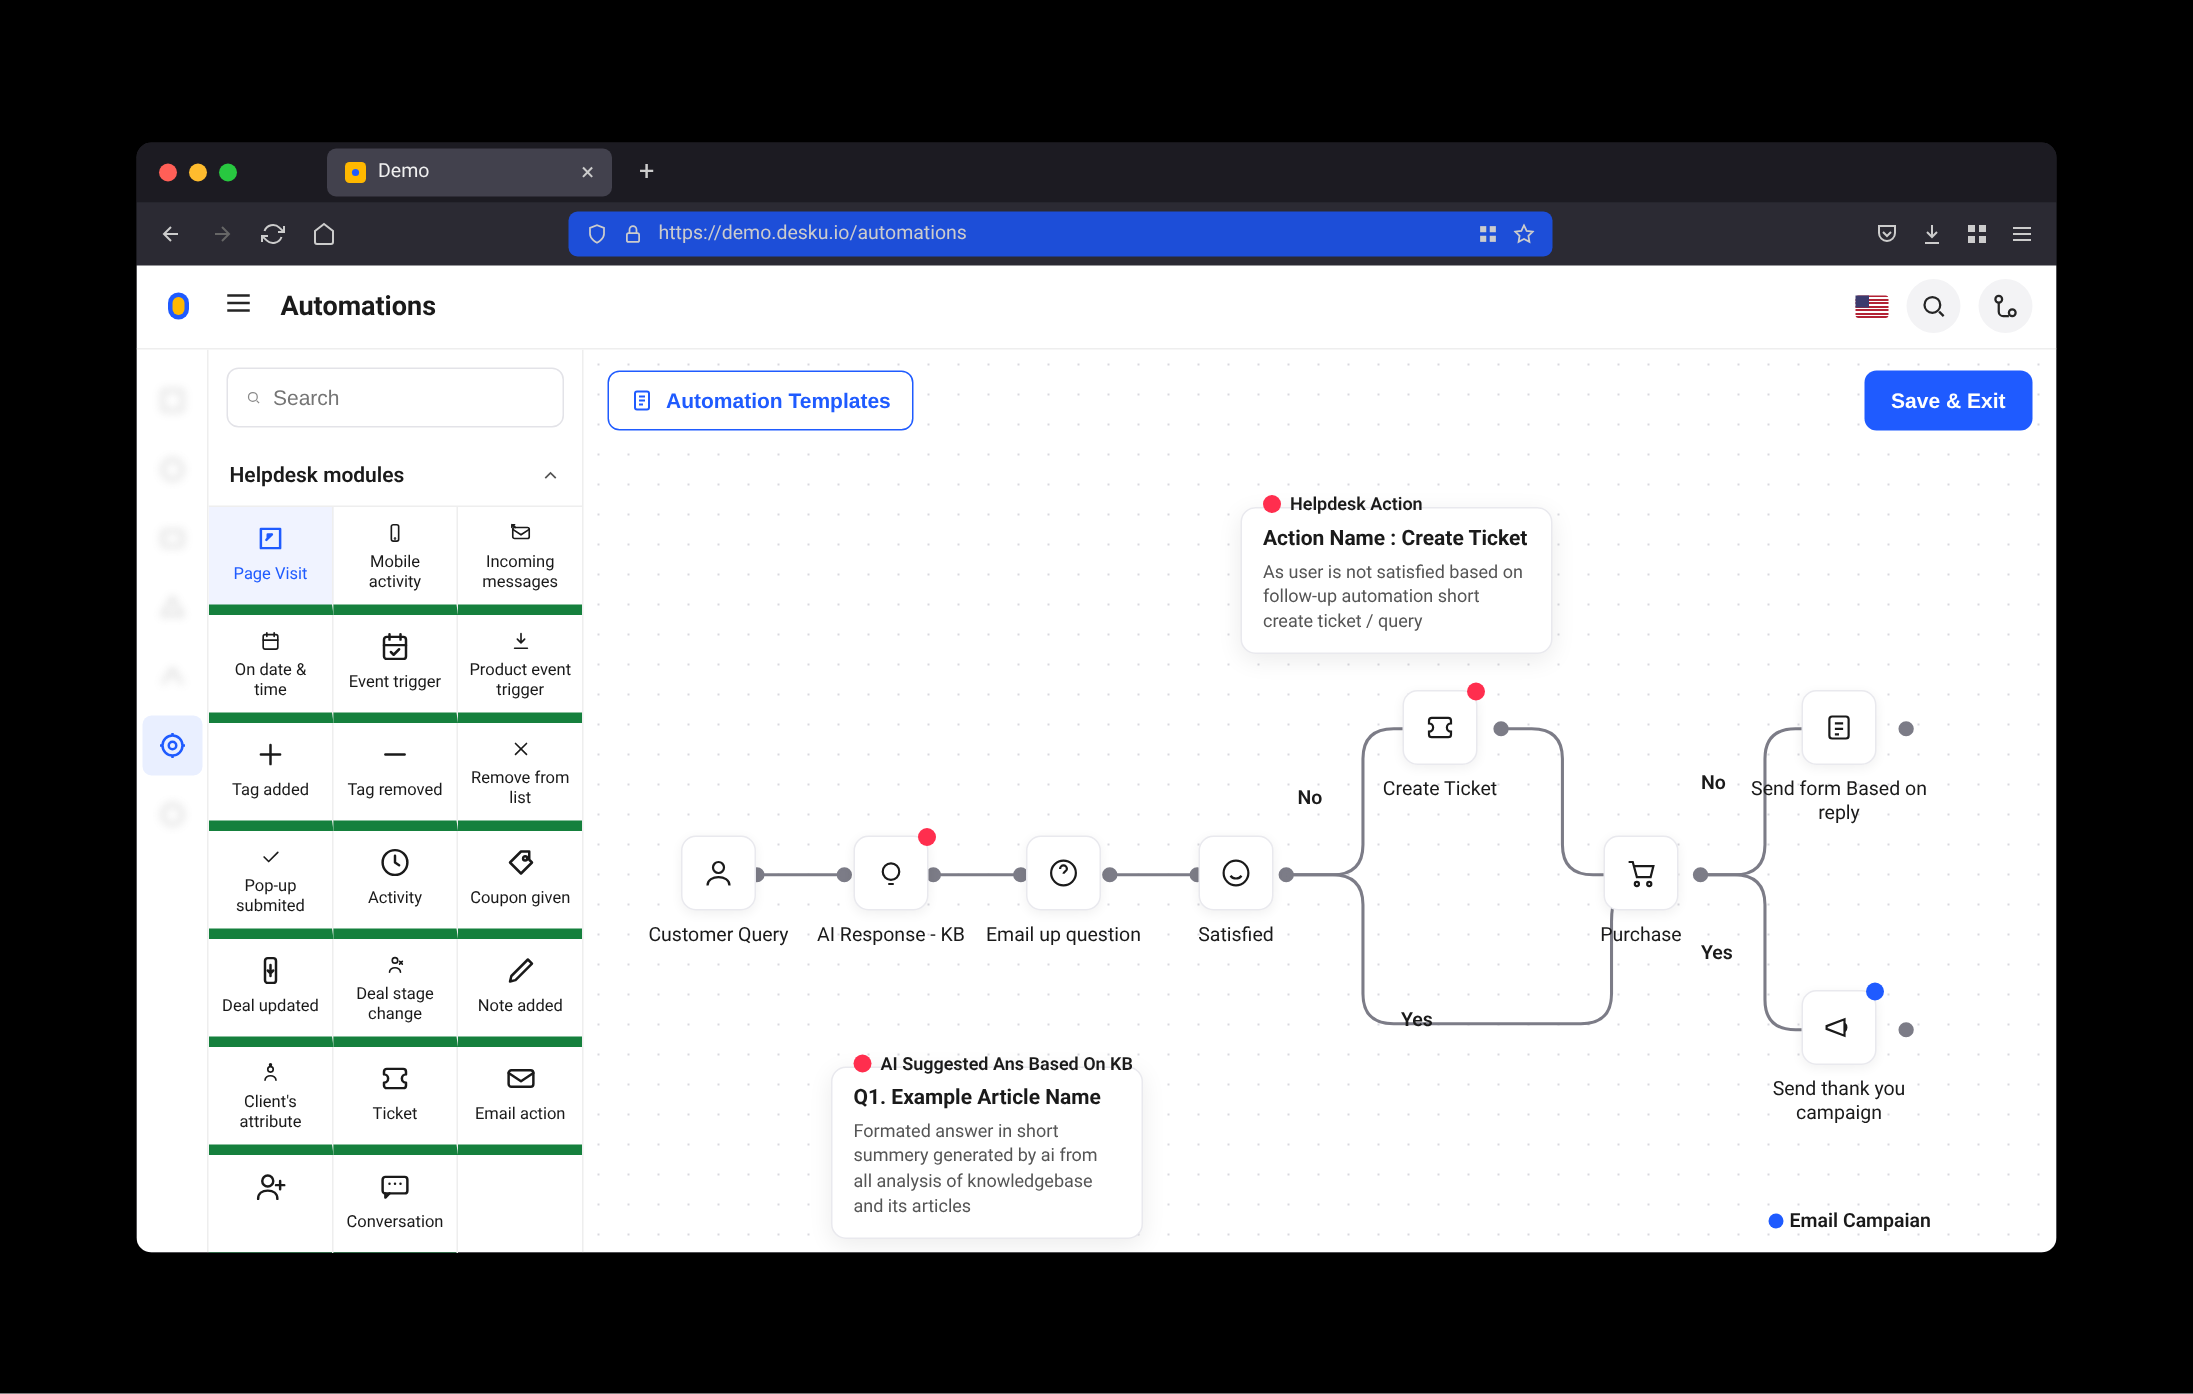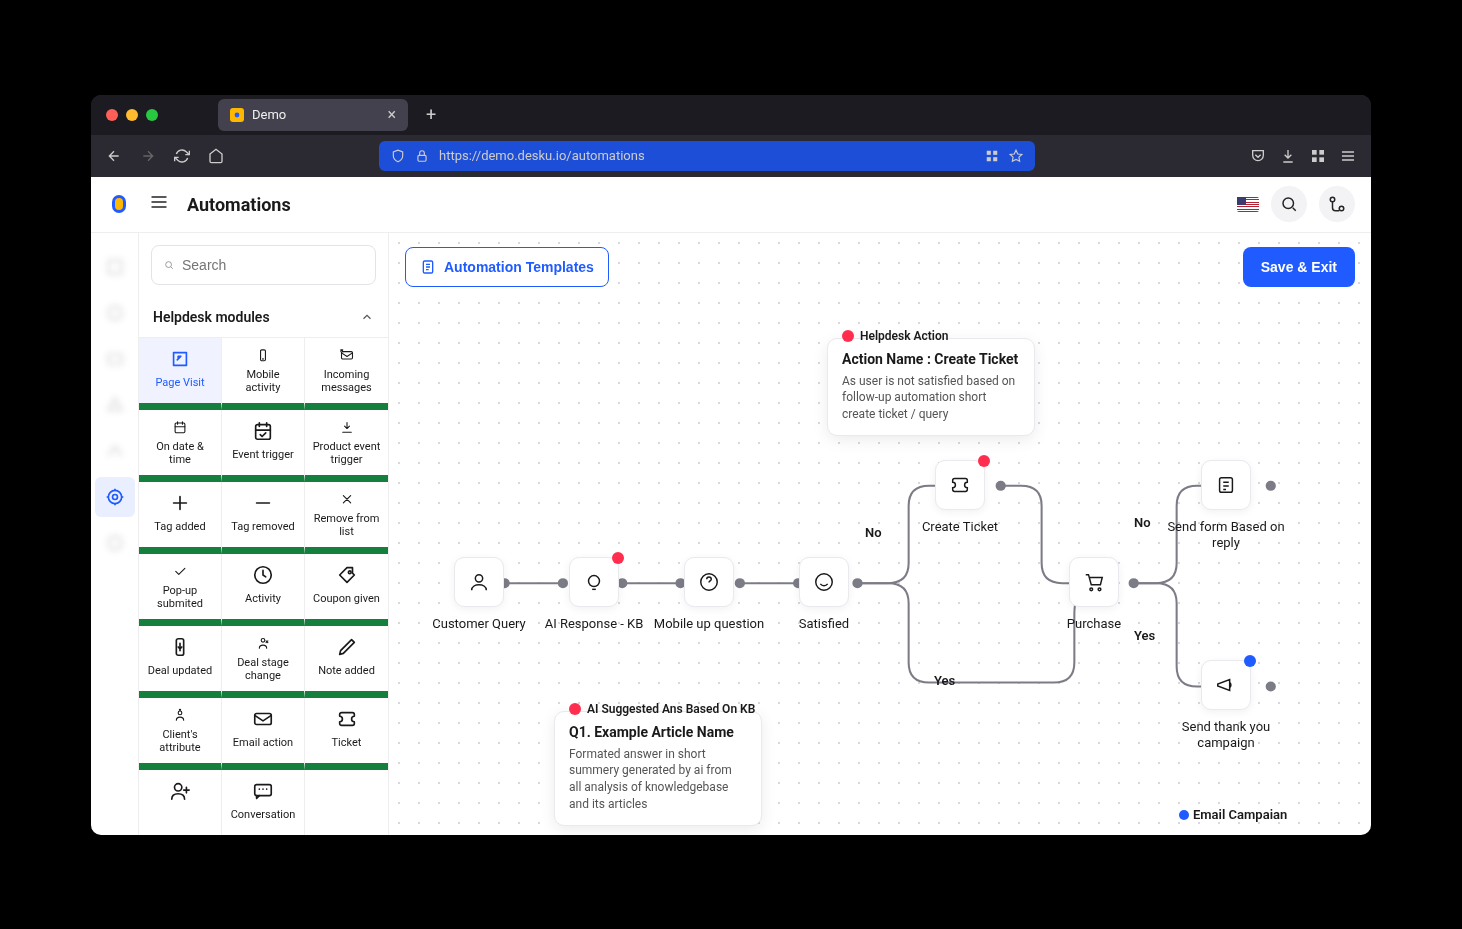--- a/index.html
+++ b/index.html
@@ -356,30 +356,30 @@
             <div class="grid-item">
               <svg viewBox="0 0 24 24" fill="none" stroke-width="1.8" stroke-linecap="round" stroke-linejoin="round">
                 <circle cx="12" cy="8" r="3"></circle>
                 <path d="M6 20c0-3 3-5 6-5s6 2 6 5"></path>
                 <circle cx="12" cy="3" r="1"></circle>
               </svg>
               <div class="lbl">Client's attribute</div>
             </div>
             <div class="grid-item">
               <svg viewBox="0 0 24 24" fill="none" stroke-width="1.8" stroke-linecap="round" stroke-linejoin="round">
+                <path d="M4 9V7a2 2 0 012-2h12a2 2 0 012 2v2a3 3 0 000 6v2a2 2 0 01-2 2H6a2 2 0 01-2-2v-2a3 3 0 000-6z"></path>
+              </svg>
+              <div class="lbl">Ticket</div>
+            </div>
+            <div class="grid-item">
+              <svg viewBox="0 0 24 24" fill="none" stroke-width="1.8" stroke-linecap="round" stroke-linejoin="round">
                 <rect x="3" y="6" width="18" height="12" rx="2"></rect>
                 <path d="M3 8l9 6 9-6"></path>
               </svg>
               <div class="lbl">Email action</div>
-            </div>
-            <div class="grid-item">
-              <svg viewBox="0 0 24 24" fill="none" stroke-width="1.8" stroke-linecap="round" stroke-linejoin="round">
-                <path d="M4 9V7a2 2 0 012-2h12a2 2 0 012 2v2a3 3 0 000 6v2a2 2 0 01-2 2H6a2 2 0 01-2-2v-2a3 3 0 000-6z"></path>
-              </svg>
-              <div class="lbl">Ticket</div>
             </div>
             <div class="grid-item">
               <svg viewBox="0 0 24 24" fill="none" stroke-width="1.8" stroke-linecap="round" stroke-linejoin="round">
                 <circle cx="10" cy="8" r="4"></circle>
                 <path d="M3 21c0-4 3-6 7-6s7 2 7 6M19 8v6M16 11h6"></path>
               </svg>
               <div class="lbl"></div>
             </div>
             <div class="grid-item">
               <svg viewBox="0 0 24 24" fill="none" stroke-width="1.8" stroke-linecap="round" stroke-linejoin="round">
@@ -449,21 +449,21 @@
                 <path d="M10 20h4"></path>
               </svg>
             <div class="dot red"></div>
             <div class="node-label">AI Response - KB</div>
           </div>
           <div class="node" style="left:295px; top:324px">
             <svg viewBox="0 0 24 24">
                 <circle cx="12" cy="12" r="9"></circle>
                 <path d="M9.5 9a2.5 2.5 0 115 0c0 1.5-2.5 2-2.5 3.5M12 17h.01"></path>
               </svg>
-            <div class="node-label">Mobile up question</div>
+            <div class="node-label">Email up question</div>
           </div>
           <div class="node" style="left:410px; top:324px">
             <svg viewBox="0 0 24 24">
                 <circle cx="12" cy="12" r="9"></circle>
                 <path d="M8 14s1.5 2 4 2 4-2 4-2M9 9h.01M15 9h.01"></path>
               </svg>
             <div class="node-label">Satisfied</div>
           </div>
           <div class="node" style="left:546px; top:227px">
             <svg viewBox="0 0 24 24">

